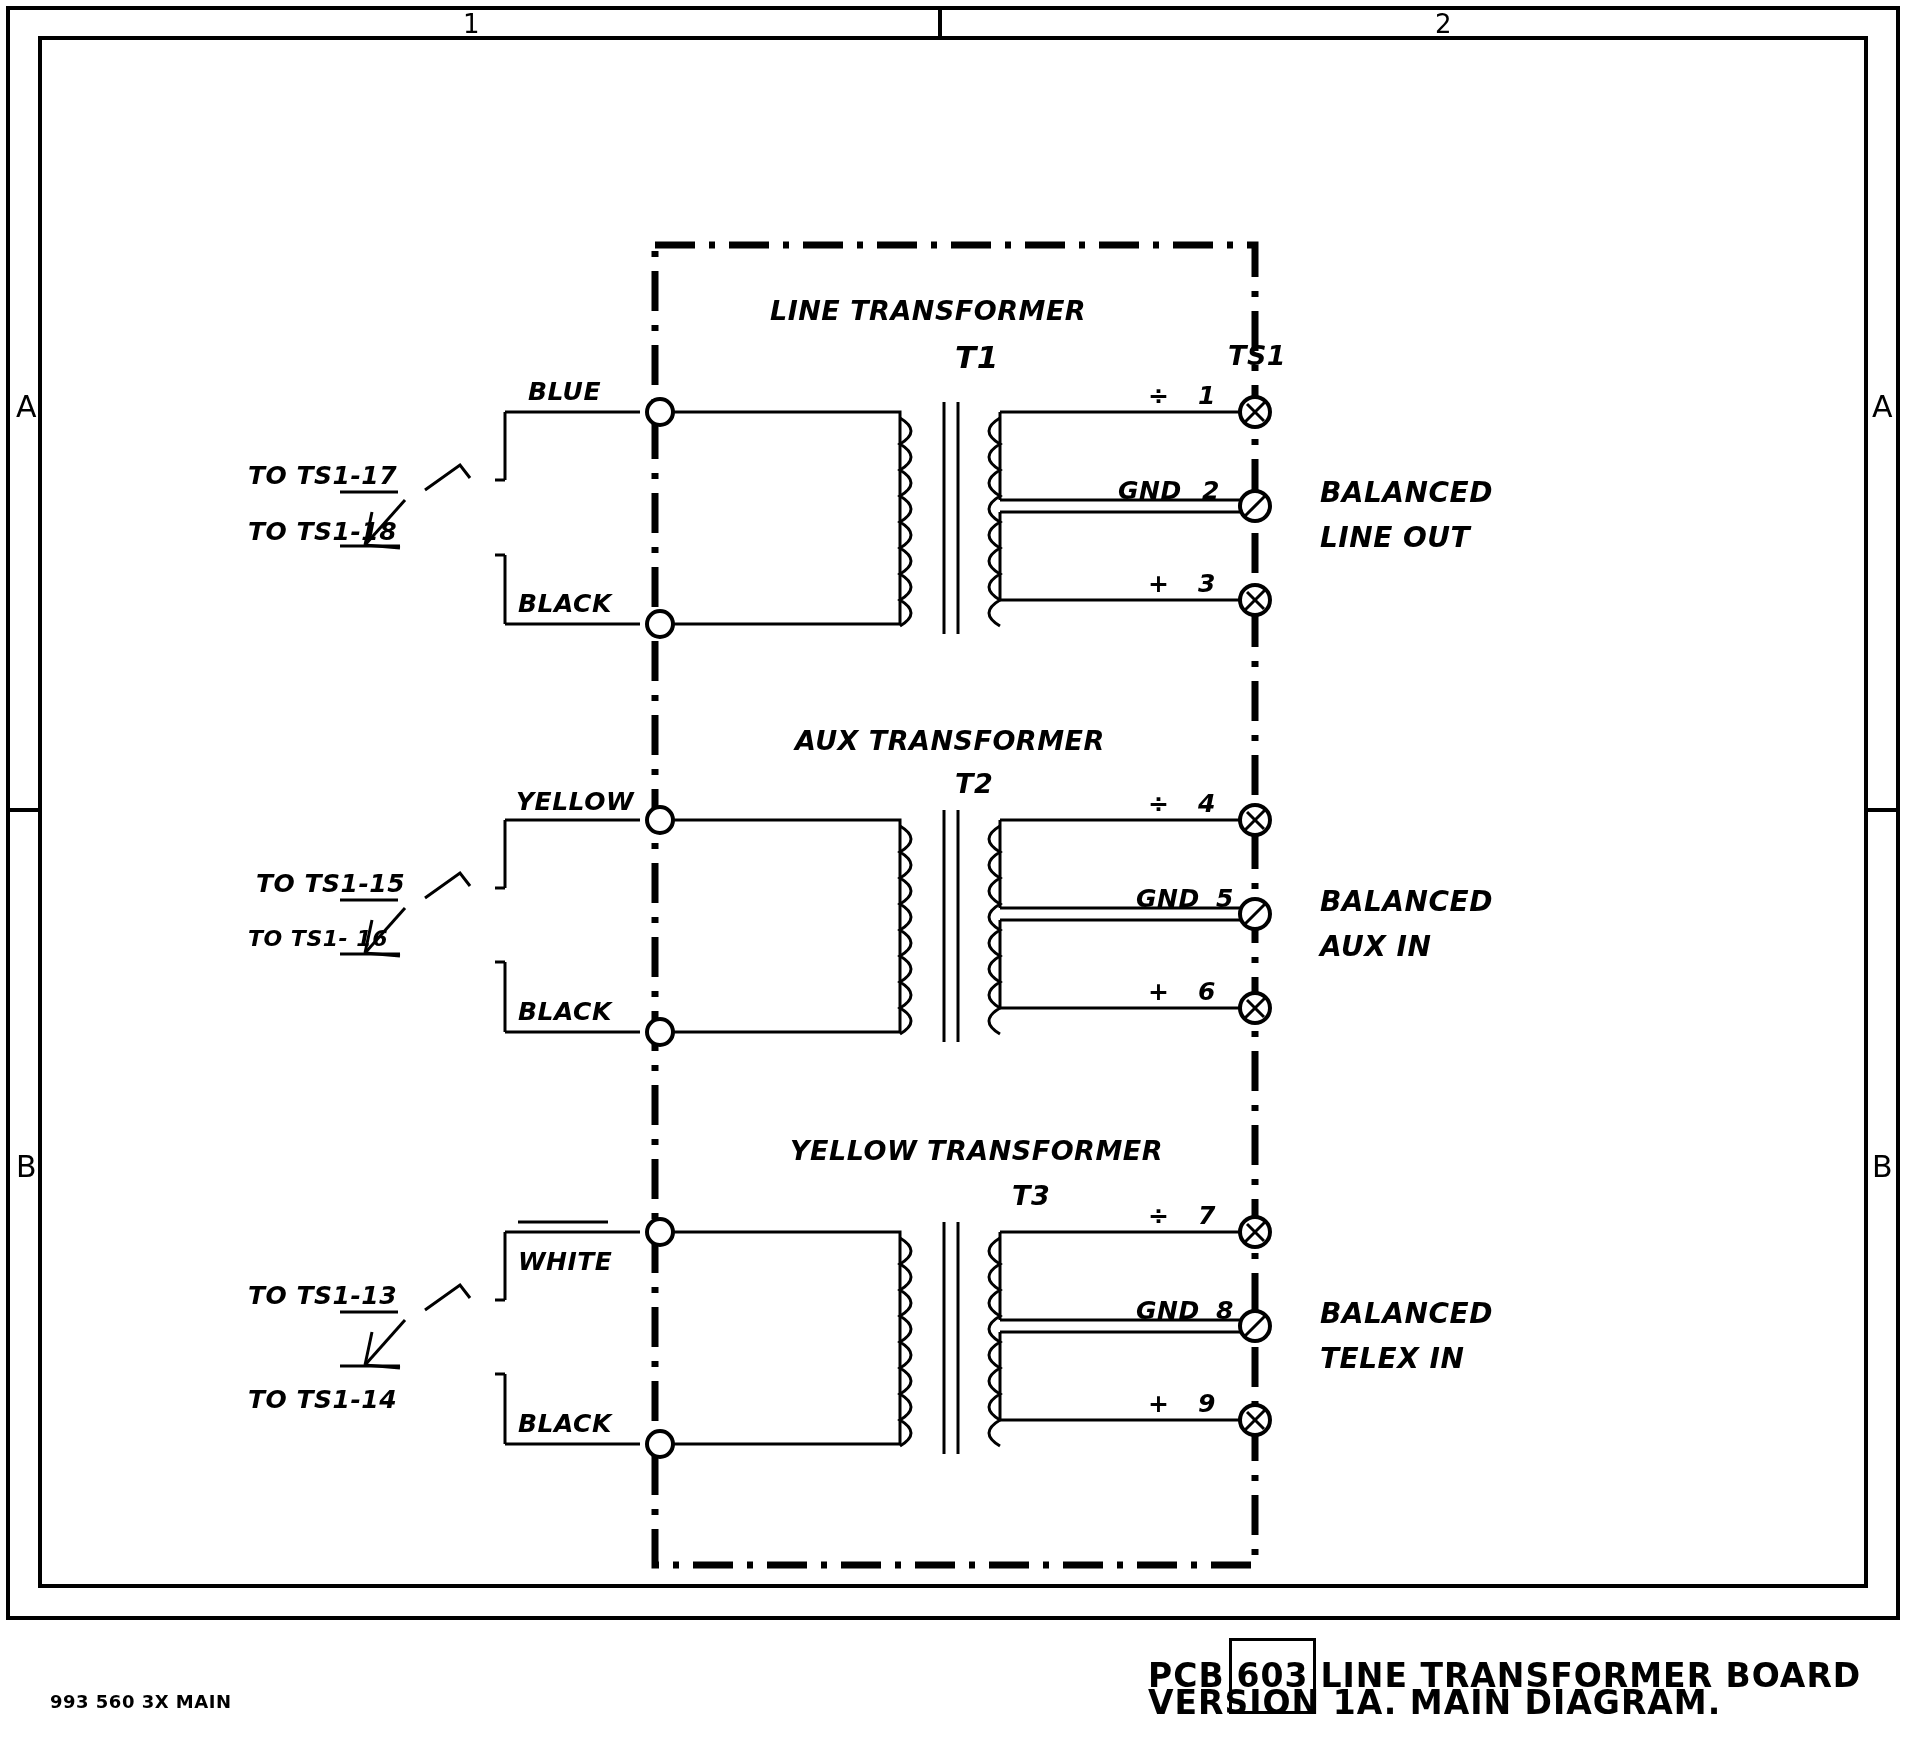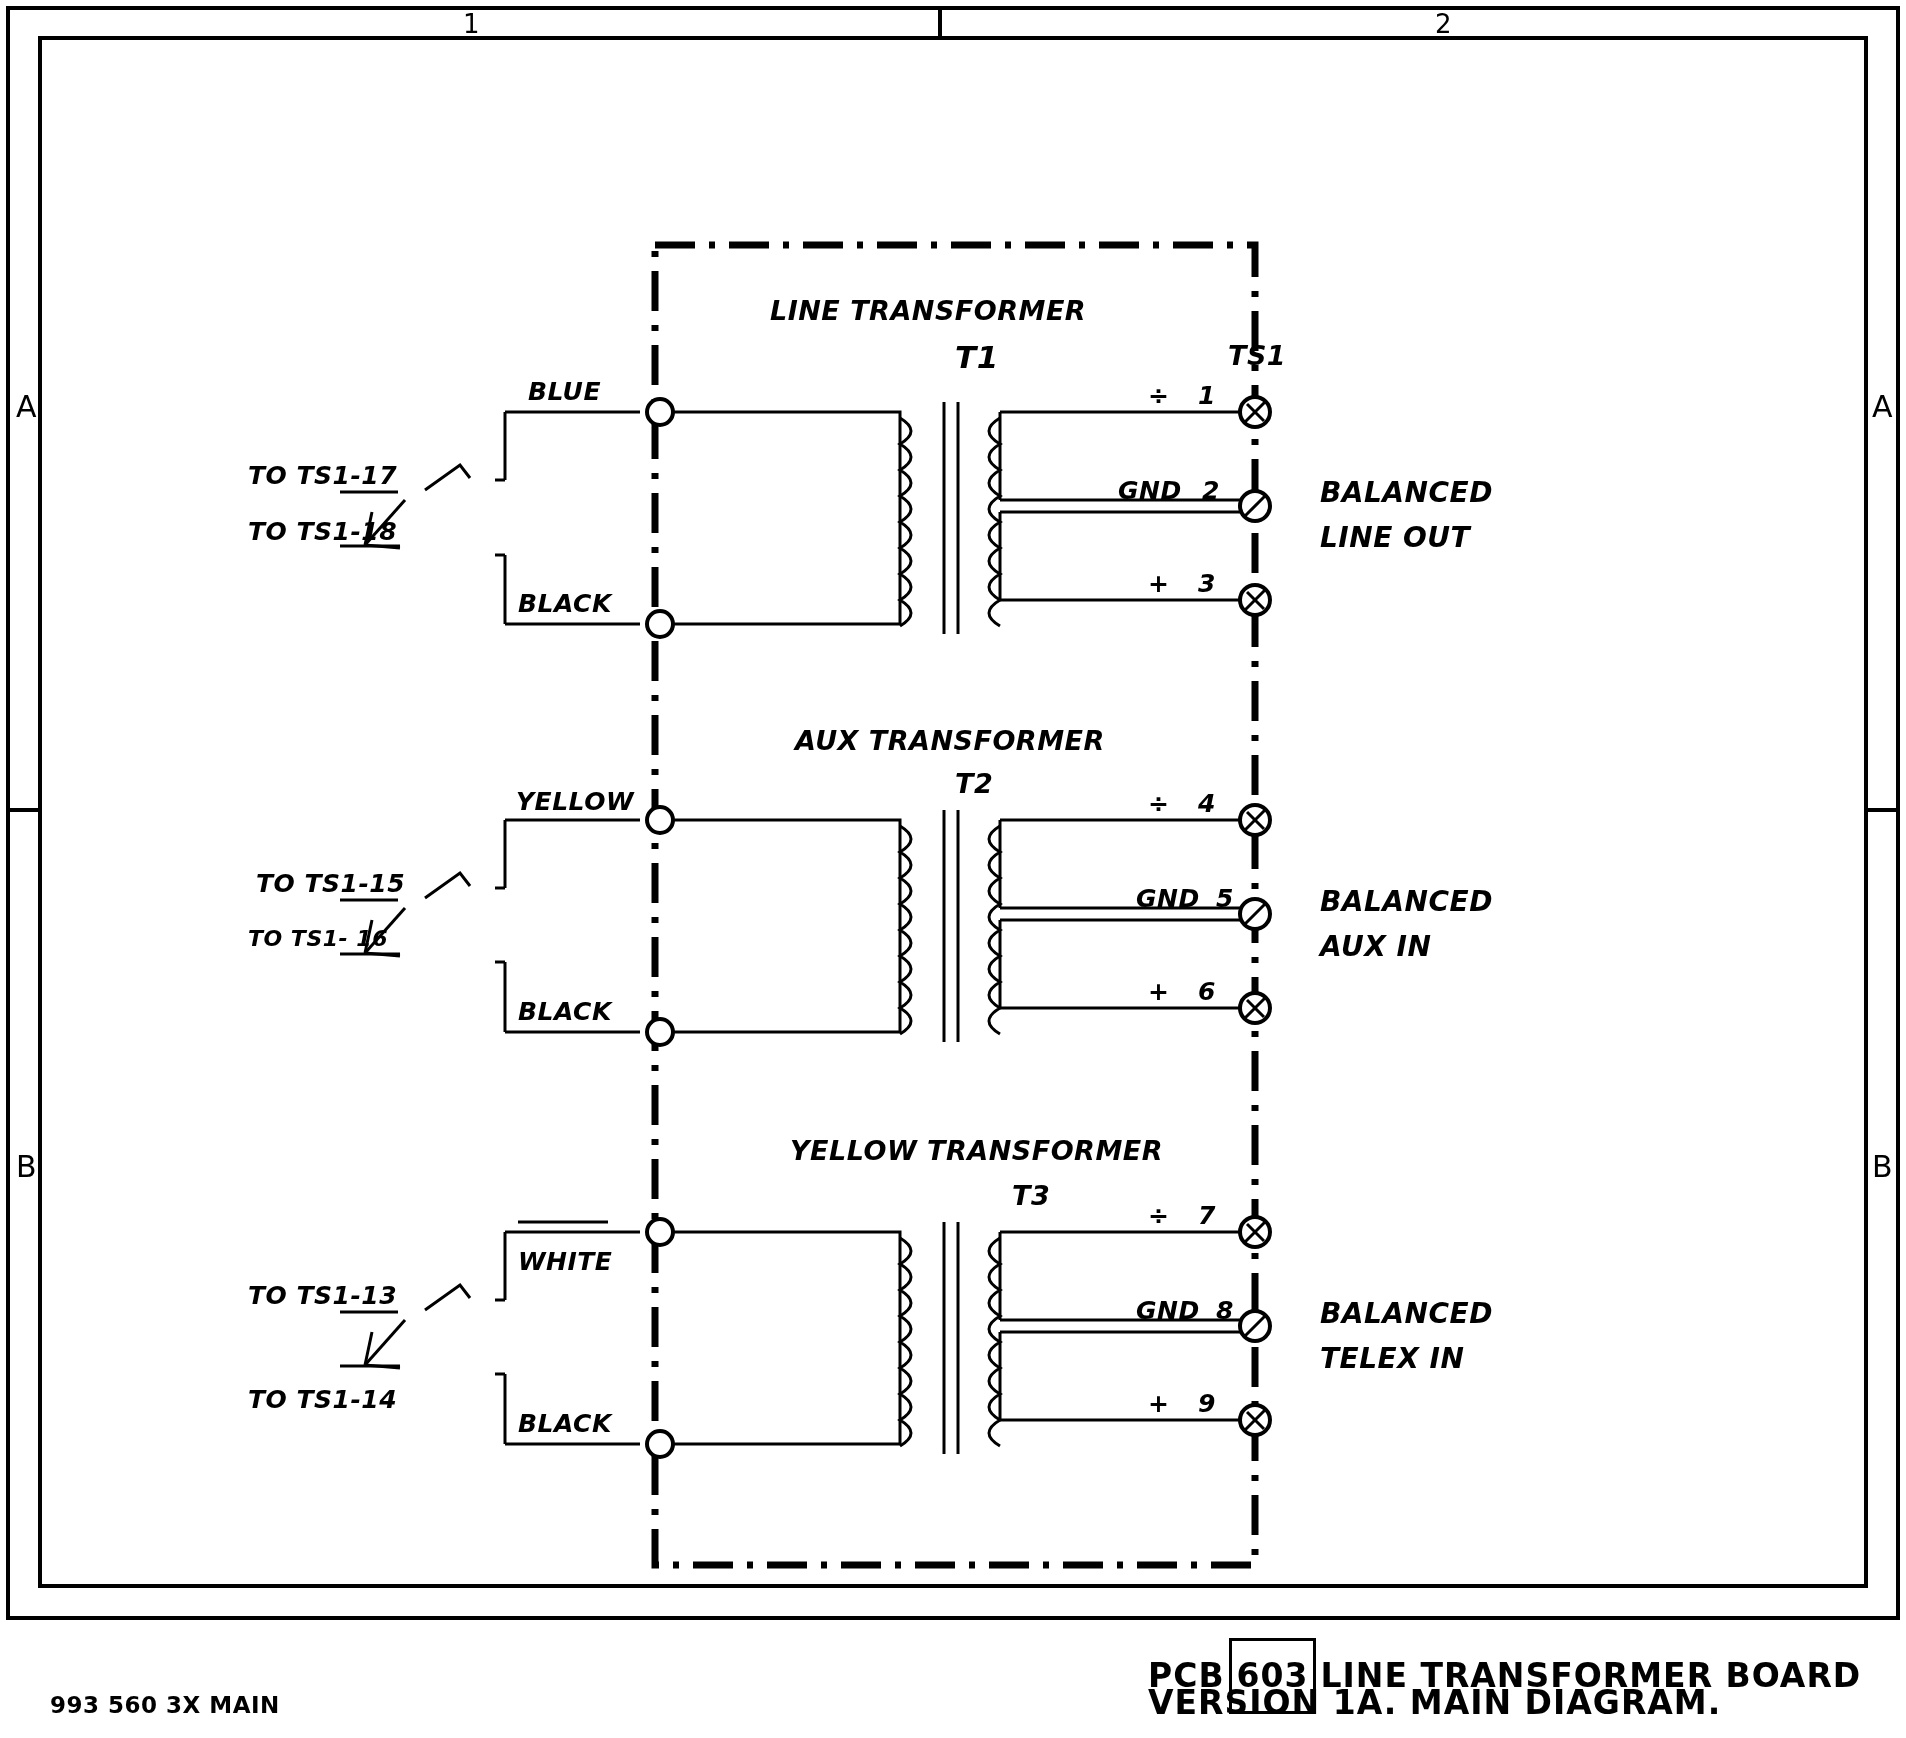--- a/index.html
+++ b/index.html
@@ -50,21 +50,21 @@
   }
   .title-big {
     font-family: "DejaVu Sans", sans-serif;
     font-weight: 700;
     font-size: 33px;
     letter-spacing: 1px;
   }
   .partno {
     font-family: "DejaVu Sans", sans-serif;
     font-weight: 700;
-    font-size: 23px;
+    font-size: 18px;
     letter-spacing: 0.5px;
   }
   .pcbnum-box {
     display: inline-block;
     border: 3px solid #000;
     padding: 16px 5px;
     margin: 0 4px;
   }
 </style>
 </head>

